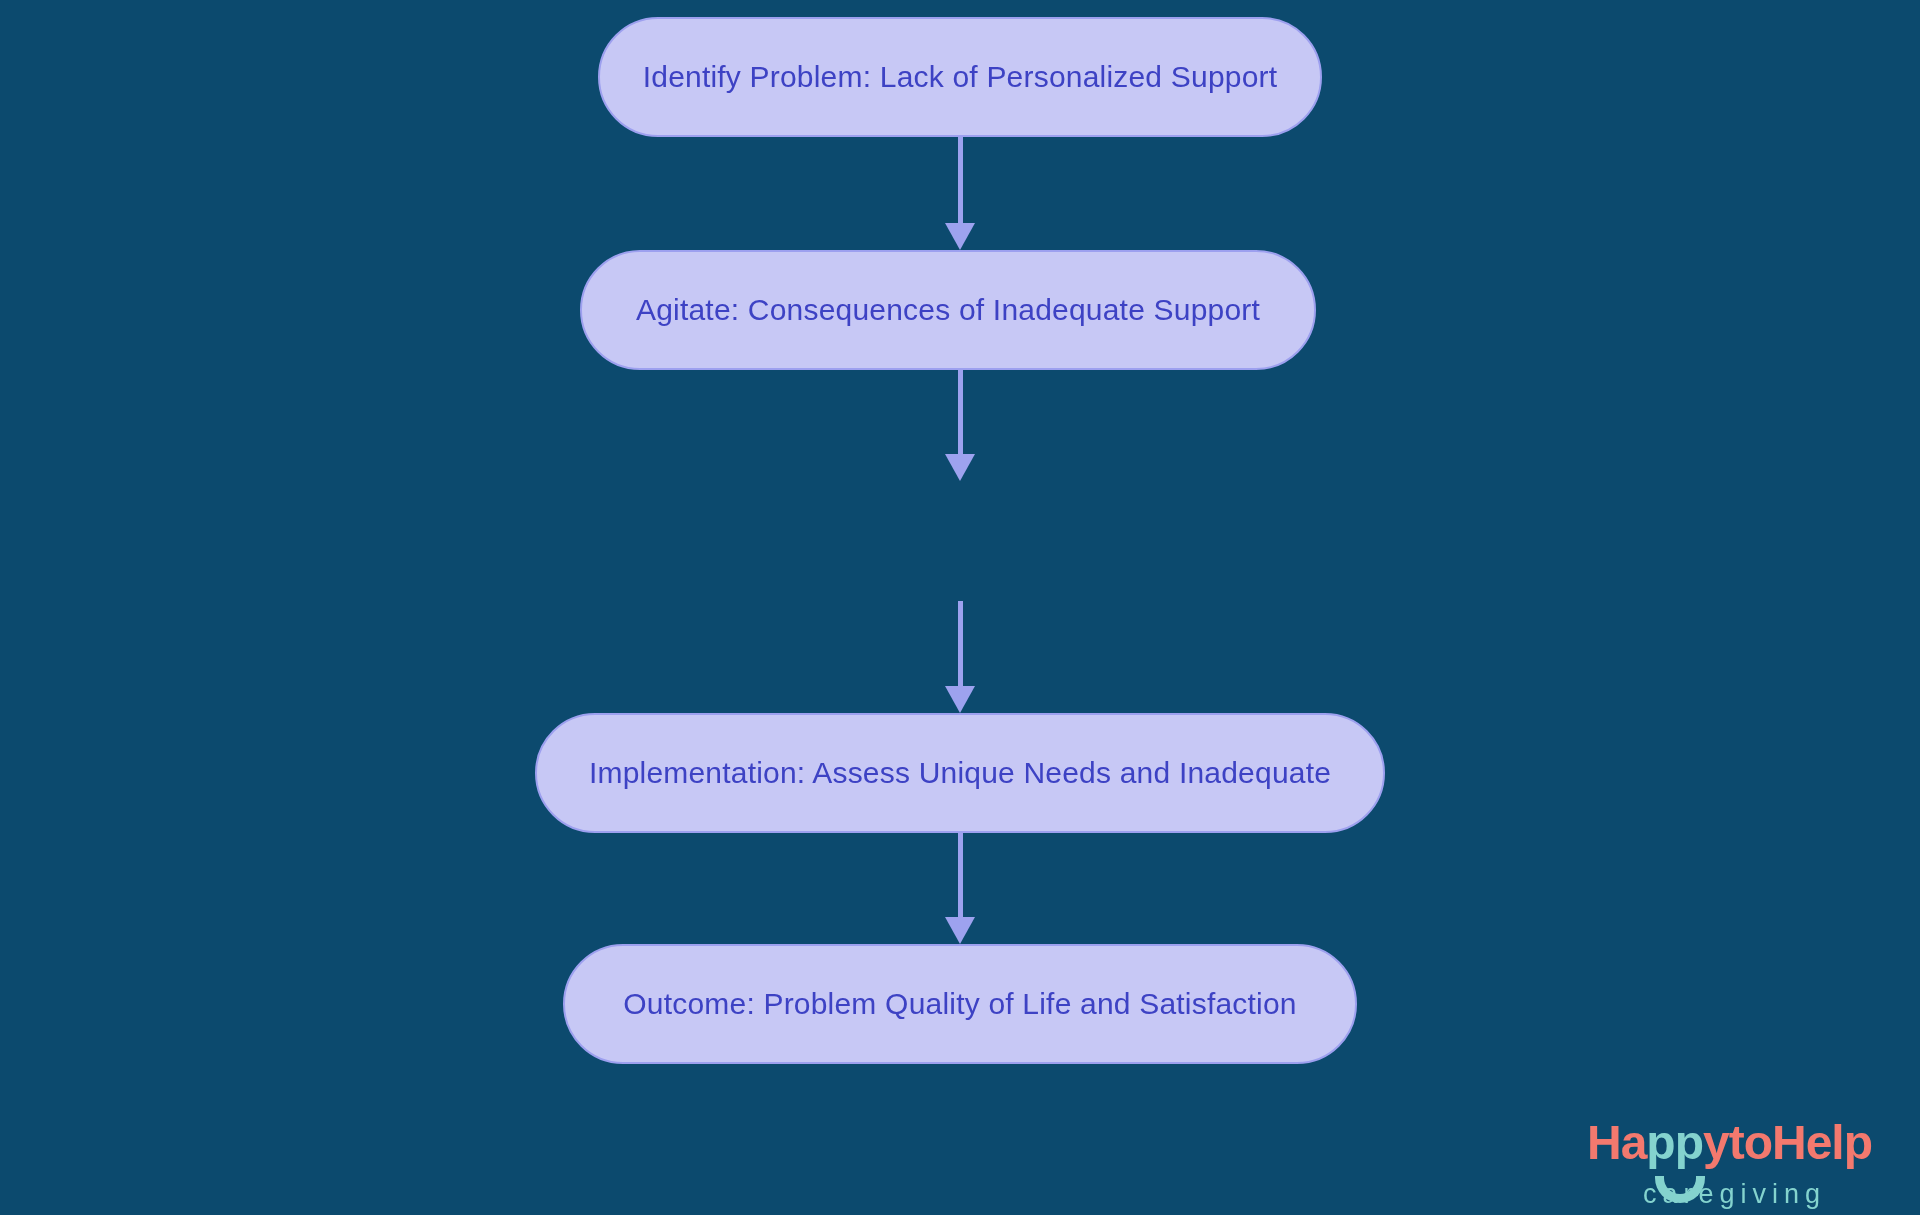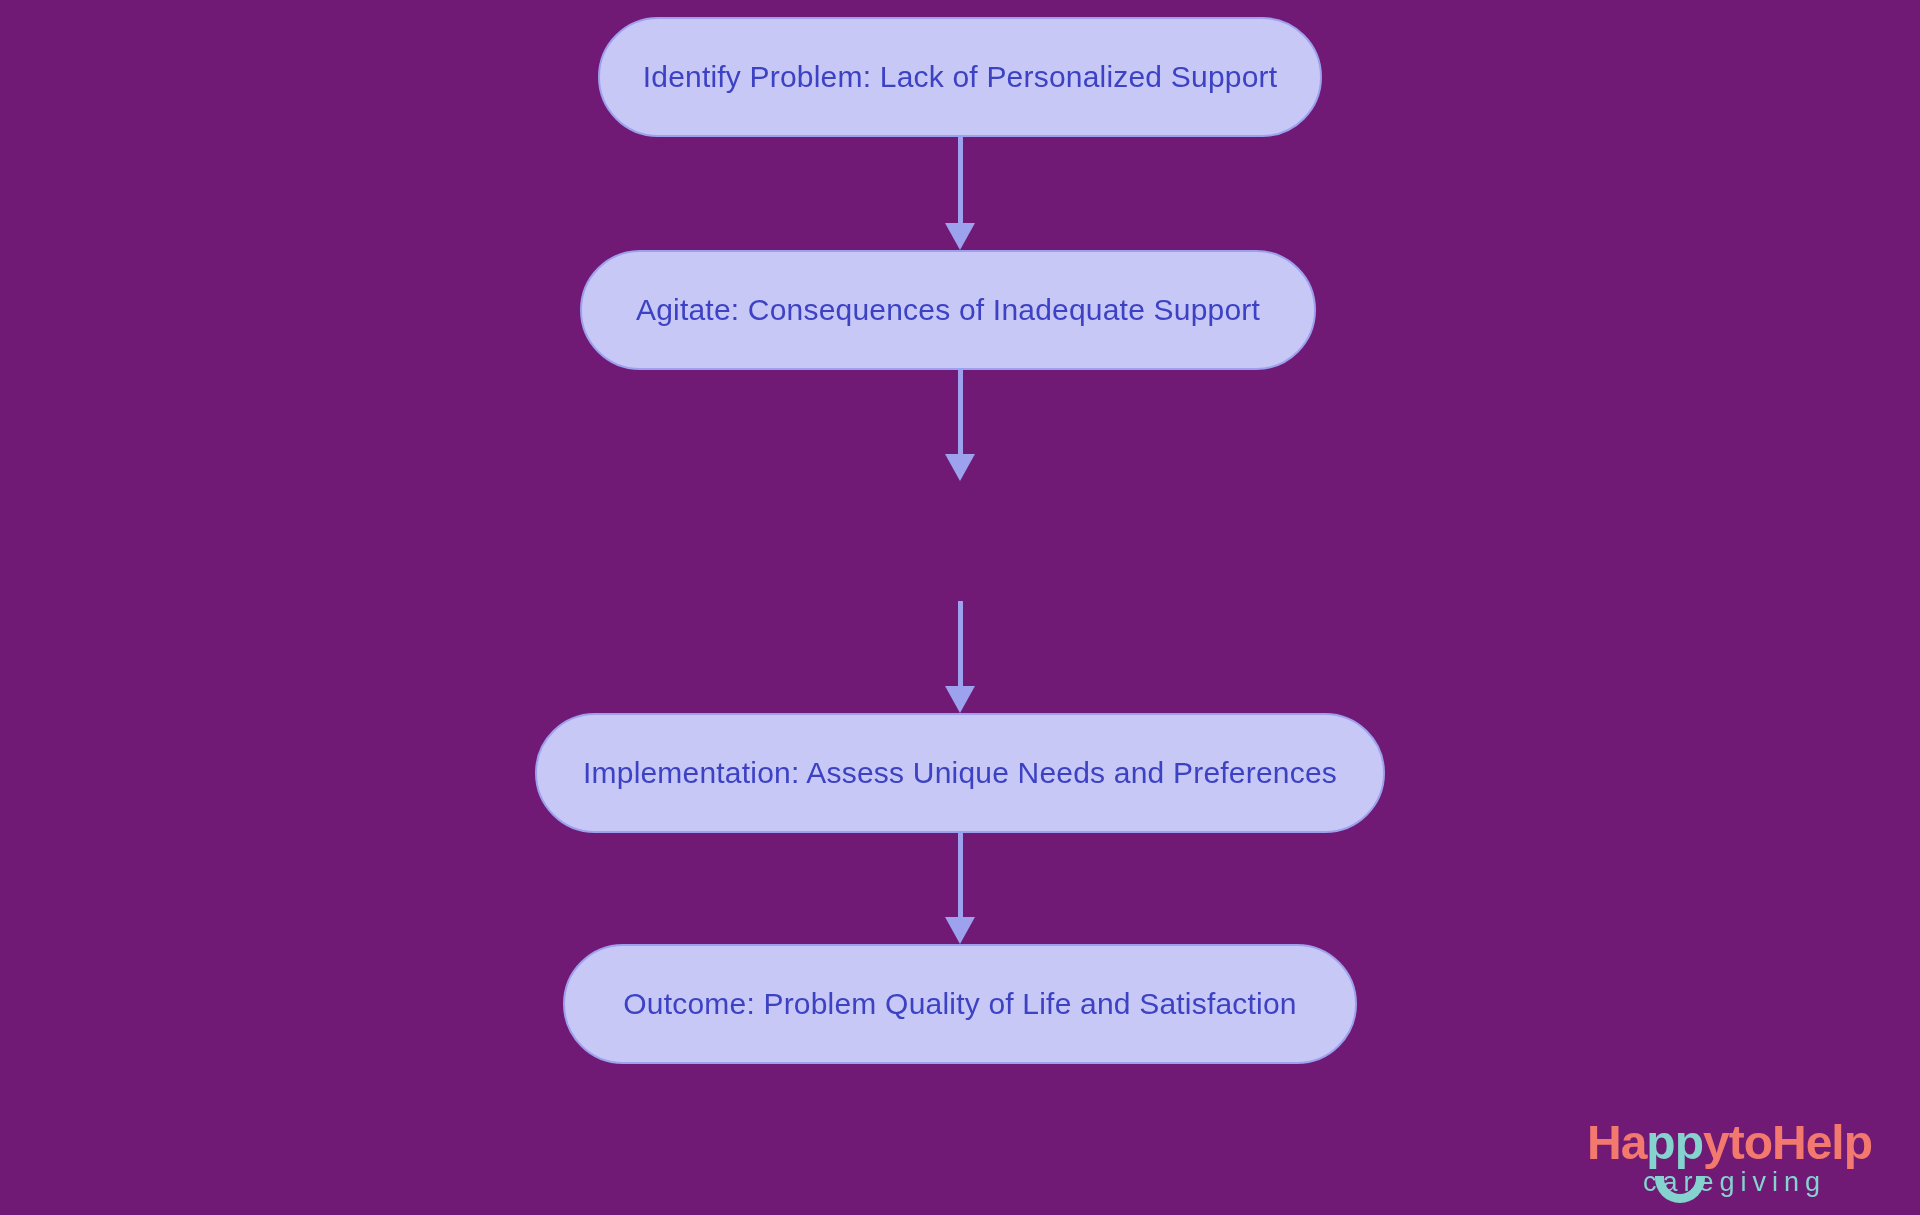--- a/index.html
+++ b/index.html
@@ -5,21 +5,21 @@
   html, body {
     margin: 0;
     padding: 0;
     background: #ffffff;
     font-family: "Liberation Sans", sans-serif;
   }
   .canvas {
     position: relative;
     width: 1920px;
     height: 1215px;
-    background: #701a75;
+    background: #0c4a6e;
     overflow: hidden;
   }
 
   
   .node {
     position: absolute;
     height: 120px;
     box-sizing: border-box;
     background: var(--fc-node_fill, #c7c8f5);
     border: 2px solid var(--fc-node_border, #9da0ef);
@@ -94,21 +94,21 @@
     top: 57px;
     width: 50px;
     height: 27px;
     box-sizing: border-box;
     border: 9px solid var(--logo-teal, #84d3ce);
     border-top: none;
     border-bottom-left-radius: 32px;
     border-bottom-right-radius: 32px;
   }
   .logo-sub {
-    margin-top: 0;
+    margin-top: 12px;
     margin-right: 46px;
     font-size: 27px;
     letter-spacing: 6px;
     color: var(--logo-teal, #84d3ce);
     font-weight: 400;
   }
 </style>
 </head>
 <body>
 
@@ -132,21 +132,21 @@
     <div class="arrow-head"></div>
   </div>
 
 
   <div class="arrow arrow-3">
     <div class="arrow-line"></div>
     <div class="arrow-head"></div>
   </div>
 
   <div class="node node-4">
-    <span>Implementation: Assess Unique Needs and Preferences</span>
+    <span>Implementation: Assess Unique Needs and Inadequate</span>
   </div>
 
   <div class="arrow arrow-4">
     <div class="arrow-line"></div>
     <div class="arrow-head"></div>
   </div>
 
   <div class="node node-5">
     <span>Outcome: Problem Quality of Life and Satisfaction</span>
   </div>

